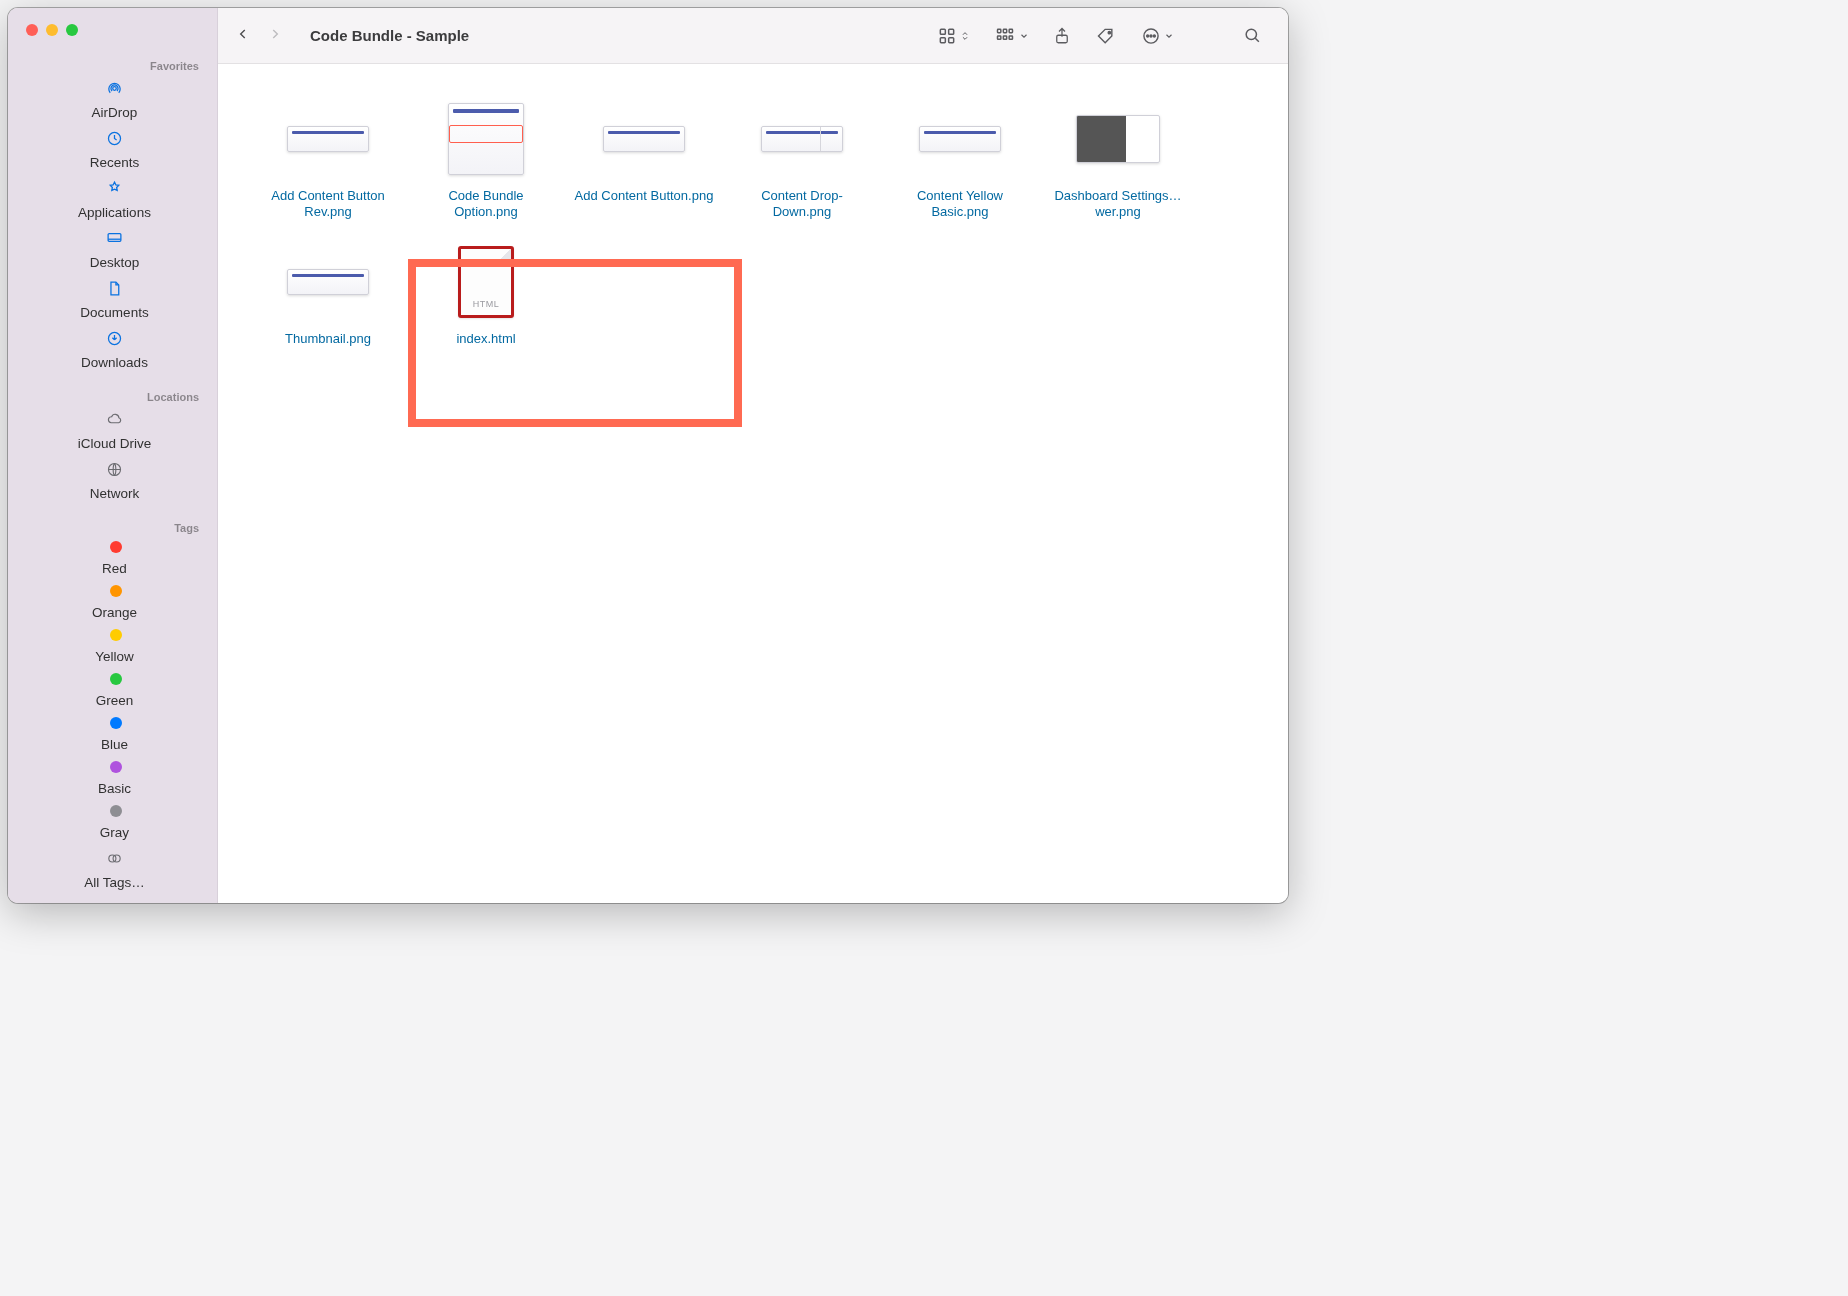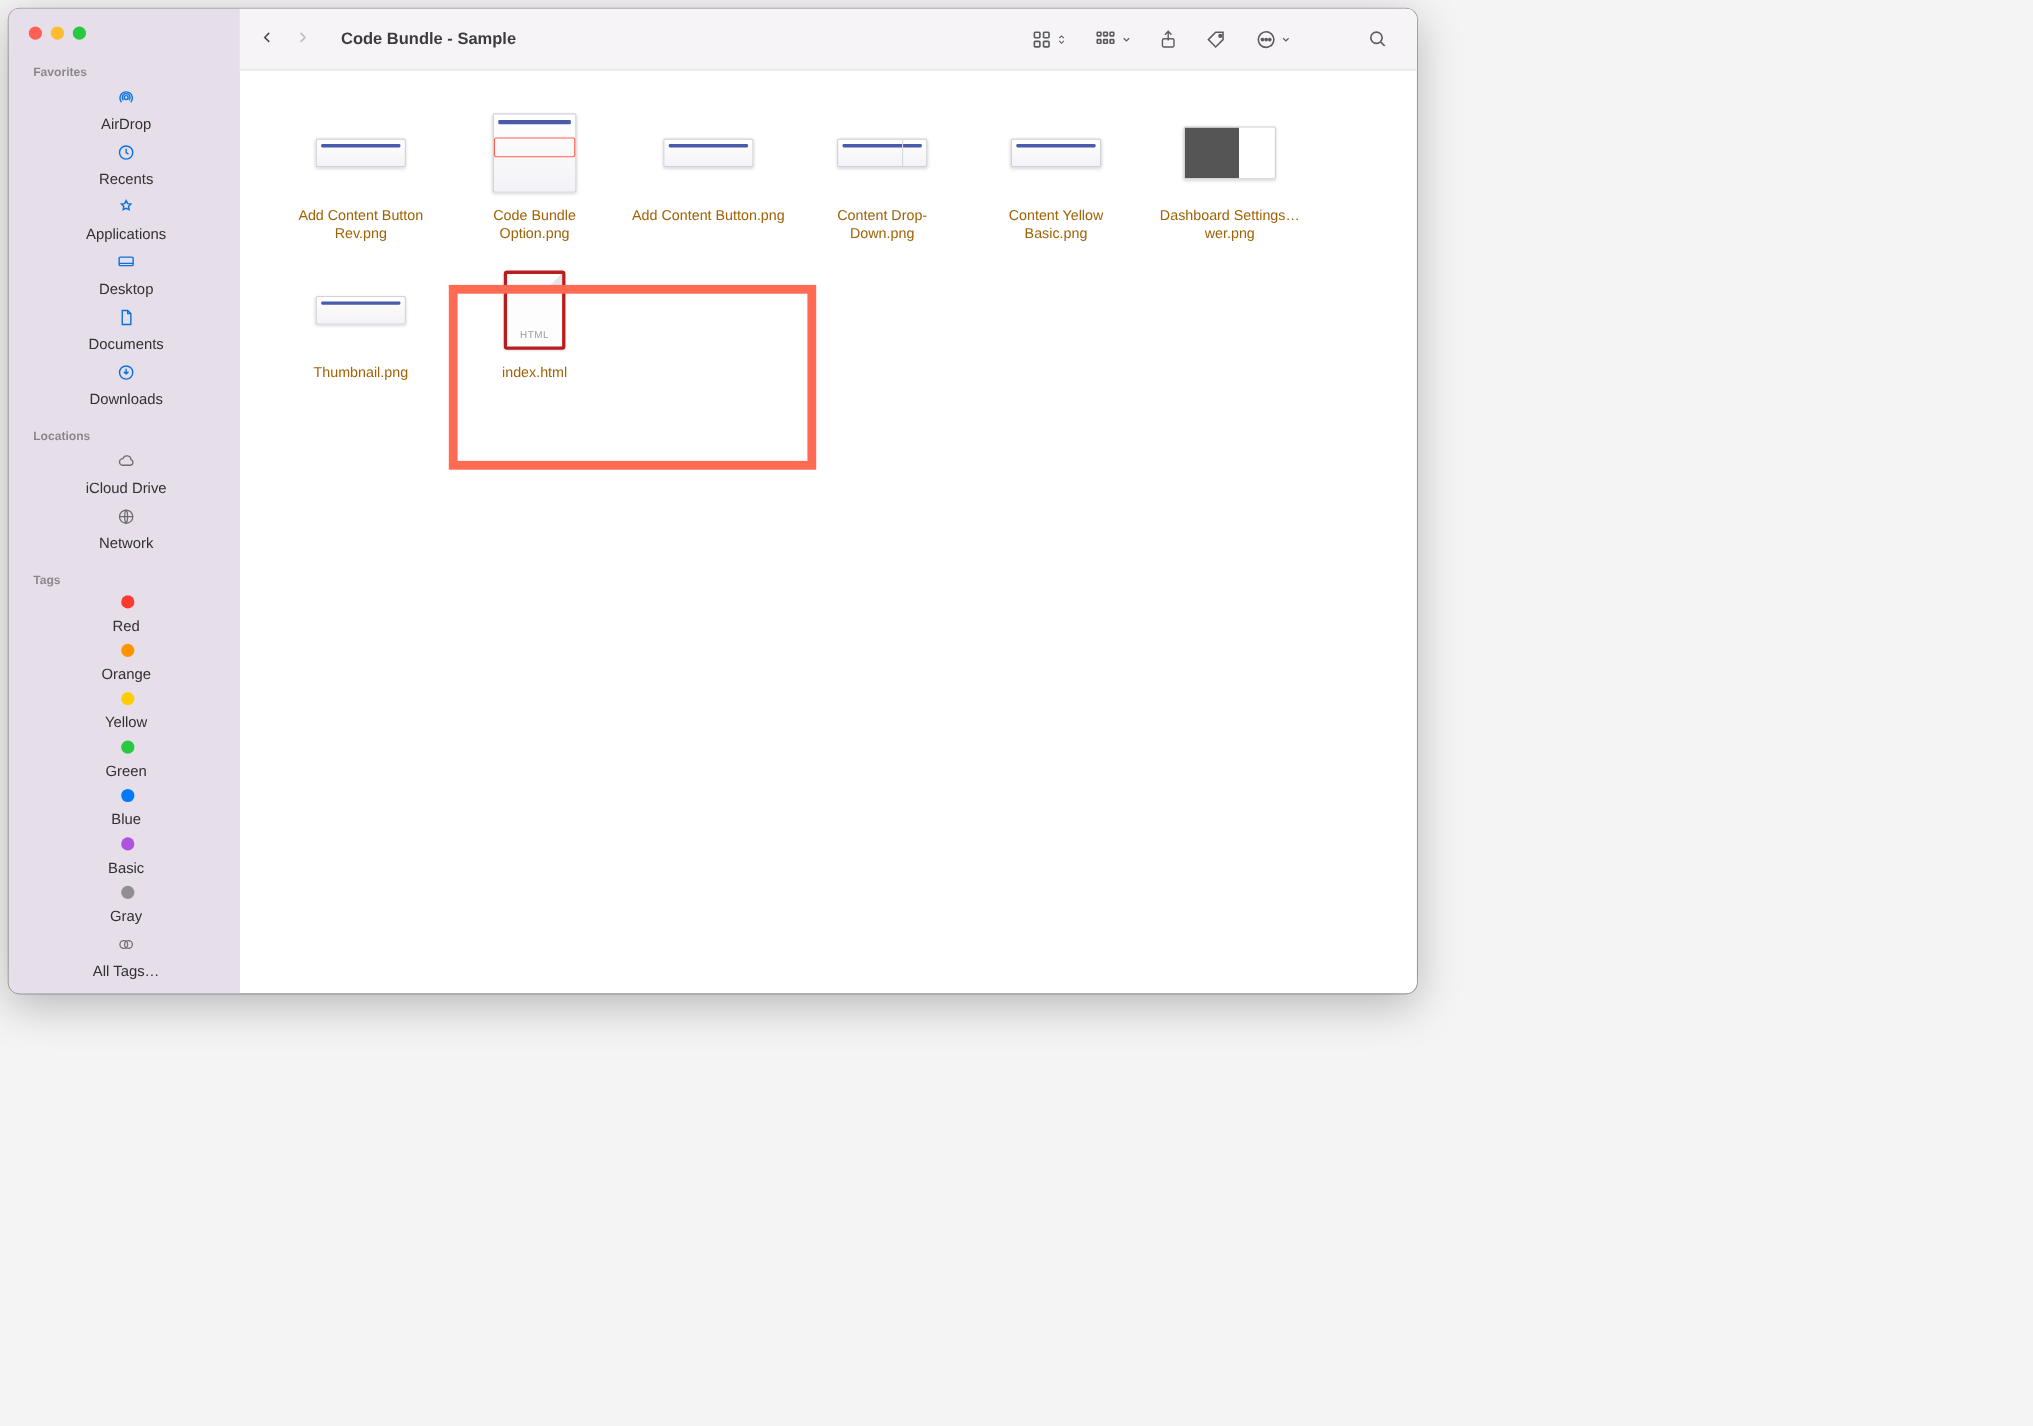--- a/index.html
+++ b/index.html
@@ -23,20 +23,21 @@
   }
   
   .sidebar {
     width: 210px;
     background: #e6dee8;
     border-right: 1px solid rgba(0,0,0,0.06);
     display: flex;
     flex-direction: column;
     padding: 12px 0 10px 0;
     overflow-y: auto;
+    text-align: right;
   }
   .traffic-lights {
     display: flex;
     gap: 8px;
     padding: 4px 16px 20px 18px;
   }
   .traffic-lights .dot {
     width: 12px; height: 12px; border-radius: 50%;
   }
   .dot.red { background:#ff5f57; }
@@ -194,21 +195,21 @@
   .html-doc::after {
     content:"";
     position:absolute; top:0; right:0;
     width:16px; height:16px;
     background: linear-gradient(135deg, transparent 0 50%, #e6e6ea 50% 100%);
     border-bottom-left-radius:2px;
   }
   .file-label {
     text-align: center;
     font-size: 13px;
-    color: #a16207;
+    color: #0369a1;
     line-height: 1.25;
     padding-top: 4px;
     max-width: 140px;
     overflow-wrap: break-word;
   }
 
   .annotation-box {
     position:absolute;
     border: 8px solid #ff6a52;
     pointer-events:none;

